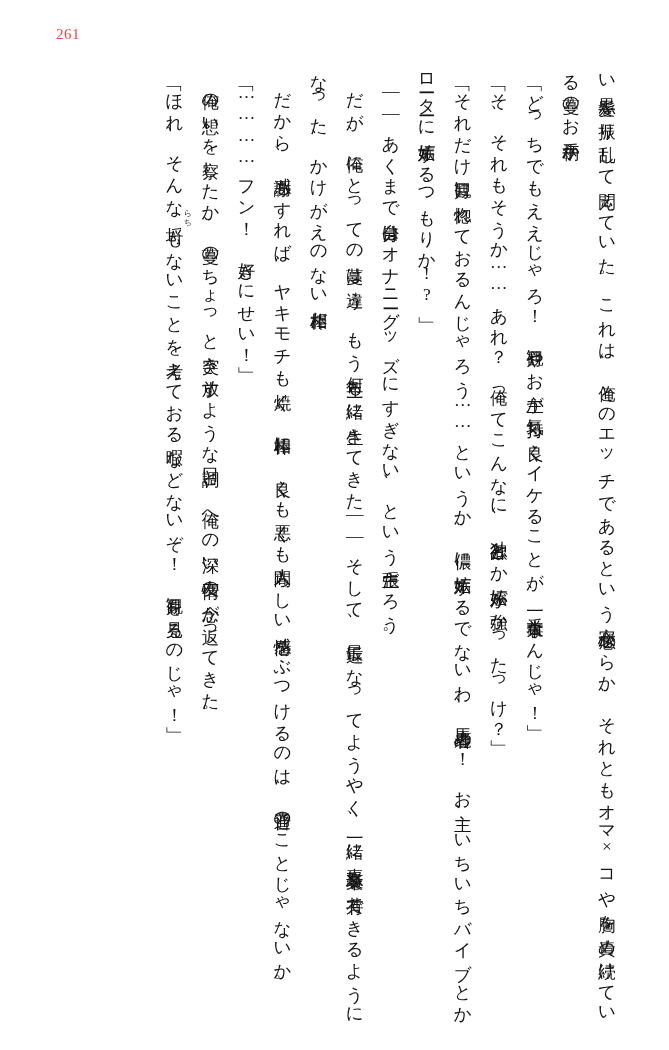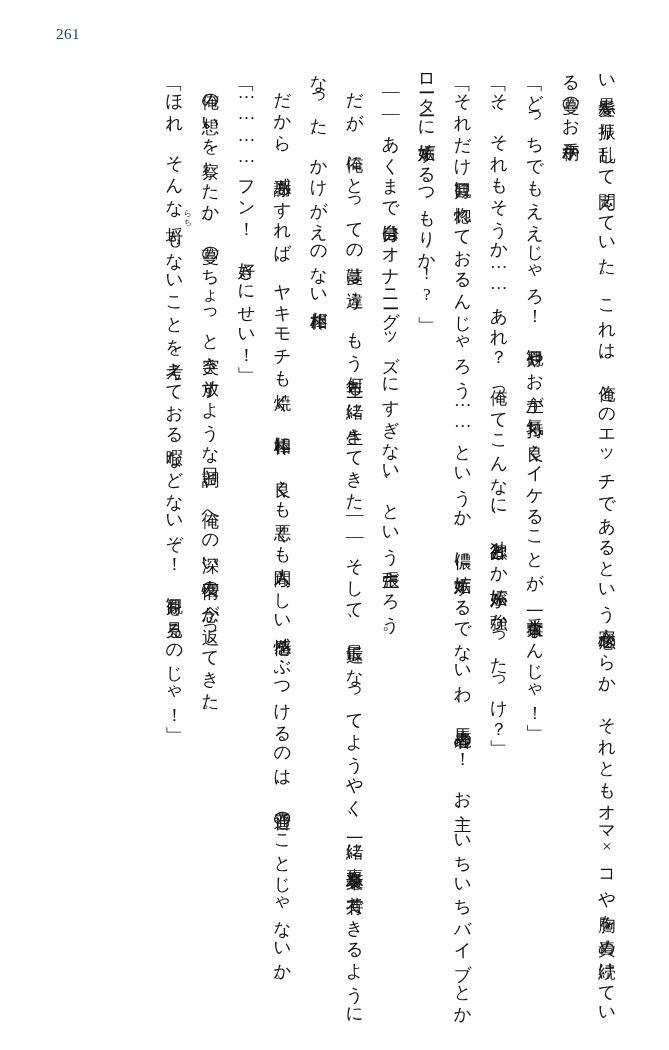--- a/index.html
+++ b/index.html
@@ -20,21 +20,21 @@
     height: 1050px;
     background: #ffffff;
     box-sizing: border-box;
   }
   .page-number {
     position: absolute;
     top: 26px;
     left: 56px;
     font-size: 15px;
     letter-spacing: 0.5px;
-    color: #0c4a6e;
+    color: #ef4444;
     font-family: "Liberation Serif", "DejaVu Serif", serif;
   }
   .text-body {
     position: absolute;
     top: 62px;
     right: 44px;
     bottom: 34px;
     left: 46px;
     writing-mode: vertical-rl;
     text-orientation: upright;

